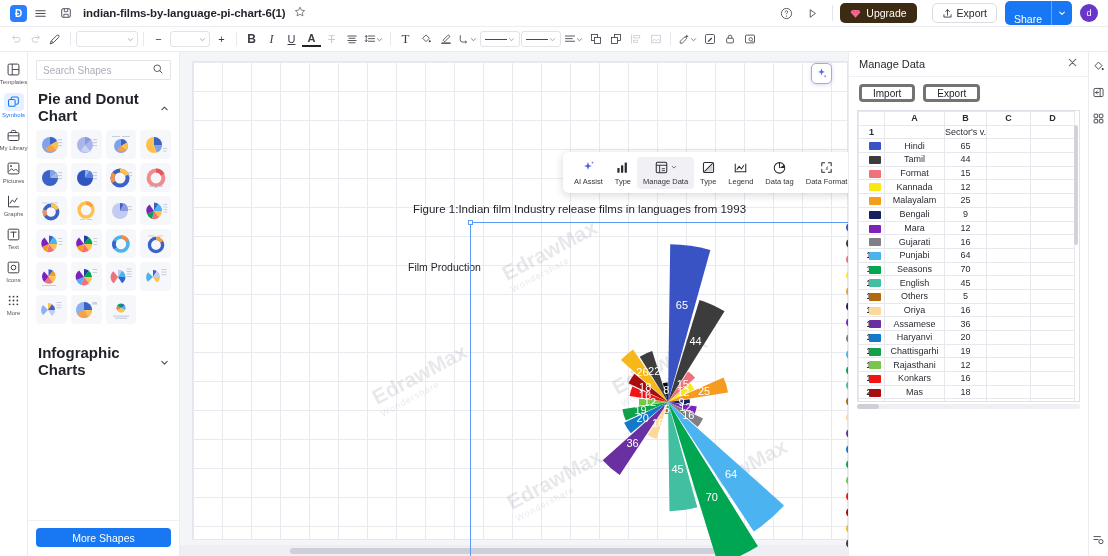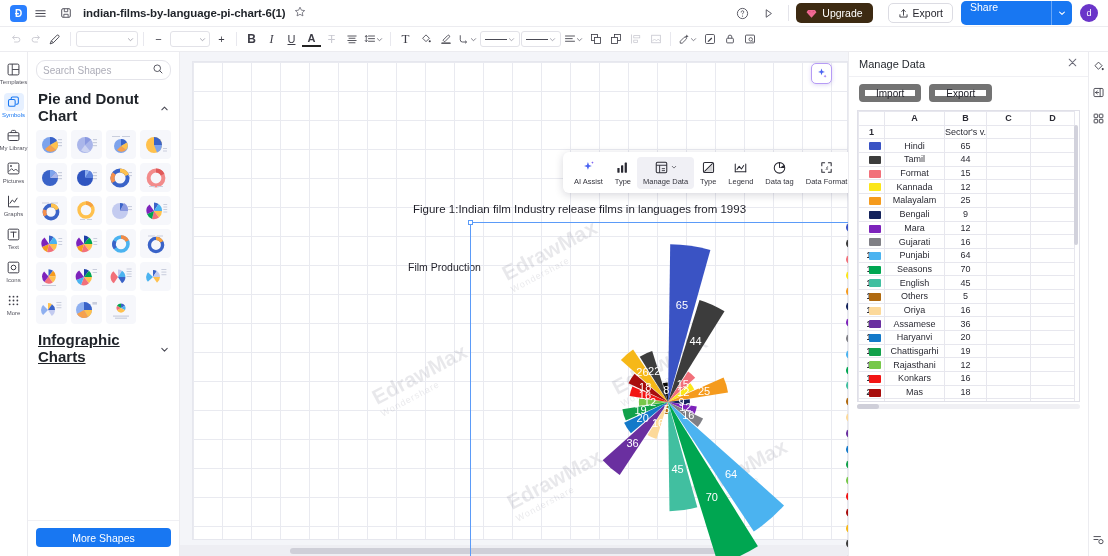--- a/index.html
+++ b/index.html
@@ -35,22 +35,22 @@
     display:flex; align-items:center; gap:5px; height:20px; padding:0 10px;
     background:#3d2a12; color:#fff; border-radius:5px; font-size:10.5px; cursor:pointer;
     font-weight:500;
   }
   .btn-export {
     display:flex; align-items:center; gap:4px; height:20px; padding:0 9px;
     border:1px solid #dcdce3; border-radius:5px; font-size:10.5px; color:#26262e;
     cursor:pointer; background:#fff;
   }
   .btn-share {
-    display:flex; align-items:flex-start; height:24px; background:#1877f2; color:#fff;
-    border-radius:5px; font-size:10.5px; cursor:pointer; overflow:hidden;gap:44px;
+    display:flex; align-items:flex-end; height:24px; background:#1877f2; color:#fff;
+    border-radius:5px; font-size:10.5px; cursor:pointer; overflow:hidden;
   }
   .btn-share .lbl { padding:0 9px; }
   .btn-share .car { padding:0 6px; border-left:1px solid rgba(255,255,255,.35); height:100%;
     display:flex; align-items:center;}
   .avatar {
     width:18px; height:18px; border-radius:50%; background:#6a35c9; color:#fff;
     display:flex; align-items:center; justify-content:center; font-size:9px;
     margin-left:8px; margin-right:2px;
   }
 
@@ -93,39 +93,39 @@
   .rail-item.act .rl { color:#1877f2; }
   .ric { width:20px; height:18px; display:flex; align-items:center; justify-content:center; }
 
   
   .shapes {
     width:152px; flex:0 0 152px; background:#fff; border-right:1px solid #ececf0;
     display:flex; flex-direction:column;
   }
   .search-wrap { padding:8px 8px 6px; }
   .search {
-    height:20px; border:1px solid #e4e4ea; border-radius:9px; display:flex;
+    height:20px; border:1px solid #e4e4ea; border-radius:1px; display:flex;
     align-items:center; padding:0 6px; gap:4px;
   }
   .search input {
     border:none; outline:none; font-size:10px; color:#333; width:100%;
     font-family:"Liberation Sans", sans-serif; background:transparent;
   }
   .search input::placeholder { color:#adadb8; }
   .sec-head {
     display:flex; align-items:center; justify-content:space-between;
     padding:4px 10px 6px; font-size:15px; font-weight:bold; color:#1f2329; cursor:pointer;
   }
   .thumbs { display:grid; grid-template-columns:repeat(4,1fr); gap:4px; padding:0 8px; }
   .thumb {
     height:29px; background:#f6f7fb; border-radius:4px; cursor:pointer;
     display:flex; align-items:center; justify-content:center; overflow:hidden;
   }
   .thumb svg { display:block; }
-  .sec2 { margin-top:3px;text-decoration:underline; }
+  .sec2 { margin-top:16px; }
   .panel-grow { flex:1; }
   .more-wrap { padding:7px 8px 9px; border-top:1px solid #f0f0f4; }
   .more-btn {
     height:19px; background:#1877f2; color:#fff; border-radius:4px;
     display:flex; align-items:center; justify-content:center; font-size:10.5px;
     cursor:pointer;
   }
 
   
   .canvas-area { flex:1; position:relative; background:#f4f5f9; min-width:0; overflow:hidden; }
@@ -195,21 +195,21 @@
     display:flex; flex-direction:column;
   }
   .dp-head {
     height:25px; display:flex; align-items:center; padding:0 10px;
     border-bottom:1px solid #f0f0f4;
   }
   .dp-title { font-size:11px; color:#1f2329; flex:1; }
   .dp-close { cursor:pointer; color:#6b6b78; font-size:12px; }
   .dp-btns { display:flex; gap:8px; padding:7px 10px 8px; }
   .dp-btn {
-    height:18px; padding:0 11px; border:6px solid #737373; border-radius:4px;
+    height:18px; padding:0 11px; border:3px solid #737373; border-radius:4px;
     font-size:10px; display:flex; align-items:center; cursor:pointer; background:#fff;
     color:#24242c;
   }
   .grid-wrap {
     margin:0 8px; border:1px solid #e0e0e8; height:292px; overflow:hidden; position:relative;
     background:#fff;
   }
   table.sheet { border-collapse:collapse; table-layout:fixed; width:216px; }
   table.sheet th, table.sheet td {
     border:1px solid #e7e7ee; height:13.7px; font-size:9px; color:#2b2b34;

